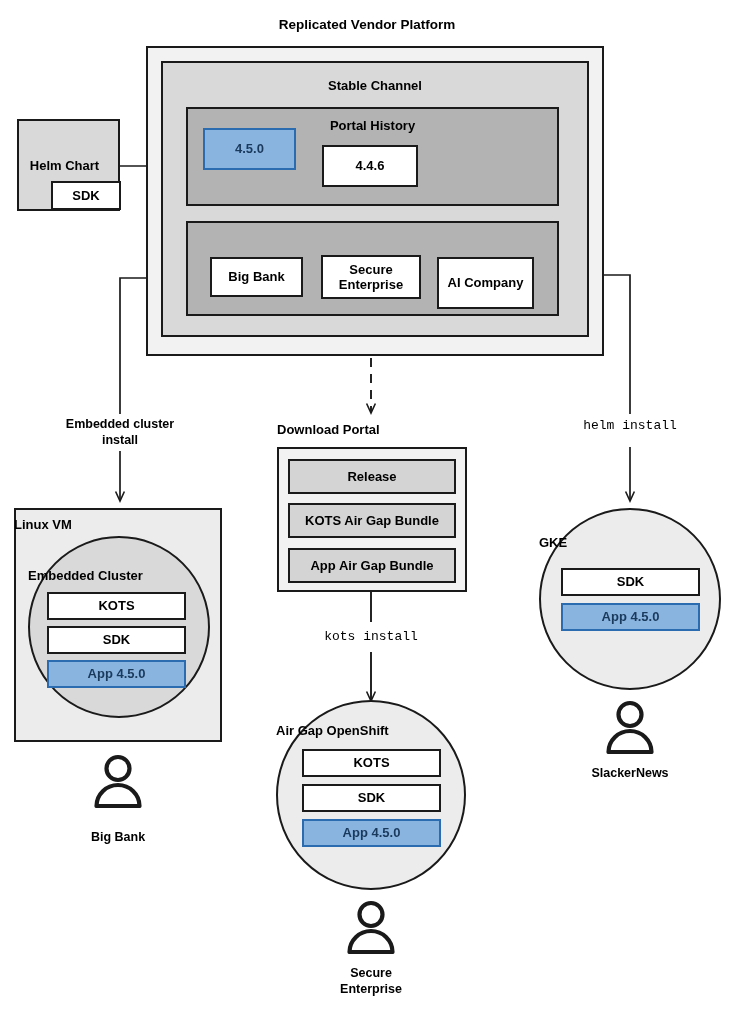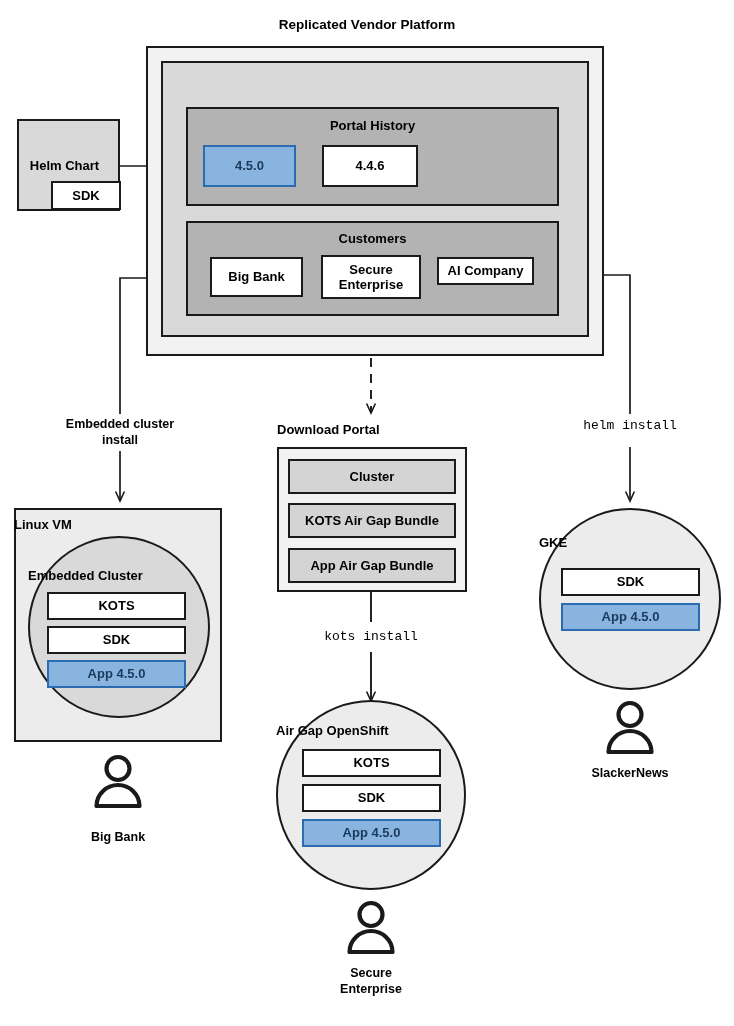--- a/index.html
+++ b/index.html
@@ -171,32 +171,32 @@
 
     <path d="M371,592 L371,622" fill="none" stroke="#1a1a1a" stroke-width="1.9"></path>
     <path d="M371,652 L371,700" fill="none" stroke="#1a1a1a" stroke-width="1.9" marker-end="url(#arrowOpenDown)"></path>
   </svg>
 
   <div class="page-title" style="left:180px; top:17px; width:374px;">Replicated Vendor Platform</div>
 
   <div class="node platform-outer" style="left:146px; top:46px; width:458px; height:310px;"></div>
 
   <div class="node channel-box" style="left:161px; top:61px; width:428px; height:276px;"></div>
+  <div class="group-title" style="left:161px; top:78px; width:428px;">Stable Channel</div>
 
   <div class="node group-box" style="left:186px; top:107px; width:373px; height:99px;"></div>
   <div class="group-title" style="left:186px; top:118px; width:373px;">Portal History</div>
-  <div class="chip blue" style="left:203px; top:145px; width:93px; height:42px;">4.5.0</div>
+  <div class="chip blue" style="left:203px; top:128px; width:93px; height:42px;">4.5.0</div>
   <div class="chip" style="left:322px; top:145px; width:96px; height:42px;text-align:right;">4.4.6</div>
 
   <div class="node group-box" style="left:186px; top:221px; width:373px; height:95px;"></div>
-  <div class="group-title" style="left:186px; top:231px; width:373px;">Customers</div>
   <div class="chip" style="left:210px; top:257px; width:93px; height:40px;">Big Bank</div>
   <div class="chip" style="left:321px; top:255px; width:100px; height:44px;">Secure
 Enterprise</div>
-  <div class="chip" style="left:437px; top:257px; width:97px; height:28px;">AI Company</div>
+  <div class="chip" style="left:437px; top:257px; width:97px; height:52px;">AI Company</div>
 
   <div class="node helm-box" style="left:17px; top:119px; width:103px; height:92px;"></div>
   <div class="lbl" style="left:17px; top:158px; width:95px; font-size:13px;">Helm Chart</div>
   <div class="chip" style="left:51px; top:181px; width:70px; height:29px;">SDK</div>
 
   <div class="caption" style="left:45px; top:417px; width:150px;">Embedded cluster
 install</div>
   <div class="caption mono" style="left:296px; top:629px; width:150px;">kots install</div>
   <div class="caption mono" style="left:555px; top:418px; width:150px;">helm install</div>
 
@@ -209,21 +209,21 @@
   <div class="chip blue" style="left:47px; top:660px; width:139px; height:28px;">App 4.5.0</div>
 
   <svg class="person" style="left:92px; top:754px;" width="52" height="54" viewBox="0 0 52 54">
     <circle cx="26" cy="14.5" r="11.5" fill="none" stroke="#1a1a1a" stroke-width="4.2"></circle>
     <path d="M4.5,52 a21.5,21 0 0 1 43,0 Z" fill="none" stroke="#1a1a1a" stroke-width="4.2" stroke-linejoin="round"></path>
   </svg>
   <div class="caption" style="left:43px; top:830px; width:150px;">Big Bank</div>
 
   <div class="node-title" style="left:277px; top:422px; width:190px;">Download Portal</div>
   <div class="node portal-frame" style="left:277px; top:447px; width:190px; height:145px;"></div>
-  <div class="chip gray" style="left:288px; top:459px; width:168px; height:35px;">Cluster</div>
+  <div class="chip gray" style="left:288px; top:459px; width:168px; height:35px;">Release</div>
   <div class="chip gray" style="left:288px; top:503px; width:168px; height:35px;">KOTS Air Gap Bundle</div>
   <div class="chip gray" style="left:288px; top:548px; width:168px; height:35px;">App Air Gap Bundle</div>
 
   <div class="circle light" style="left:276px; top:700px; width:190px; height:190px;"></div>
   <div class="node-title" style="left:276px; top:723px; width:190px;">Air Gap OpenShift</div>
   <div class="chip" style="left:302px; top:749px; width:139px; height:28px;">KOTS</div>
   <div class="chip" style="left:302px; top:784px; width:139px; height:28px;">SDK</div>
   <div class="chip blue" style="left:302px; top:819px; width:139px; height:28px;">App 4.5.0</div>
 
   <svg class="person" style="left:345px; top:900px;" width="52" height="54" viewBox="0 0 52 54">

